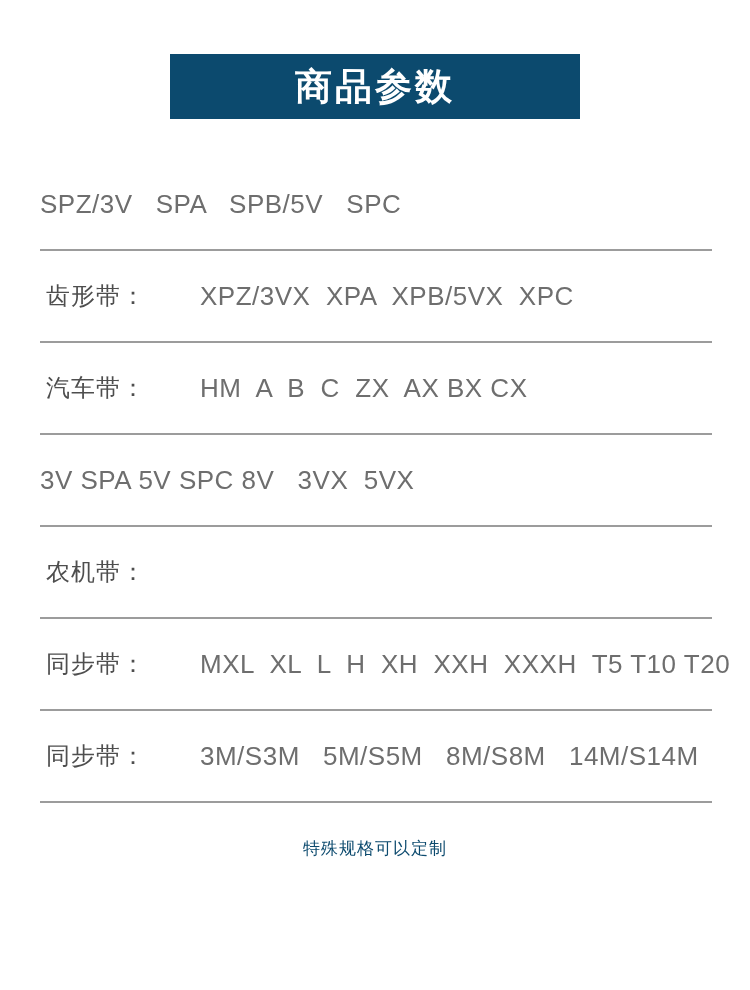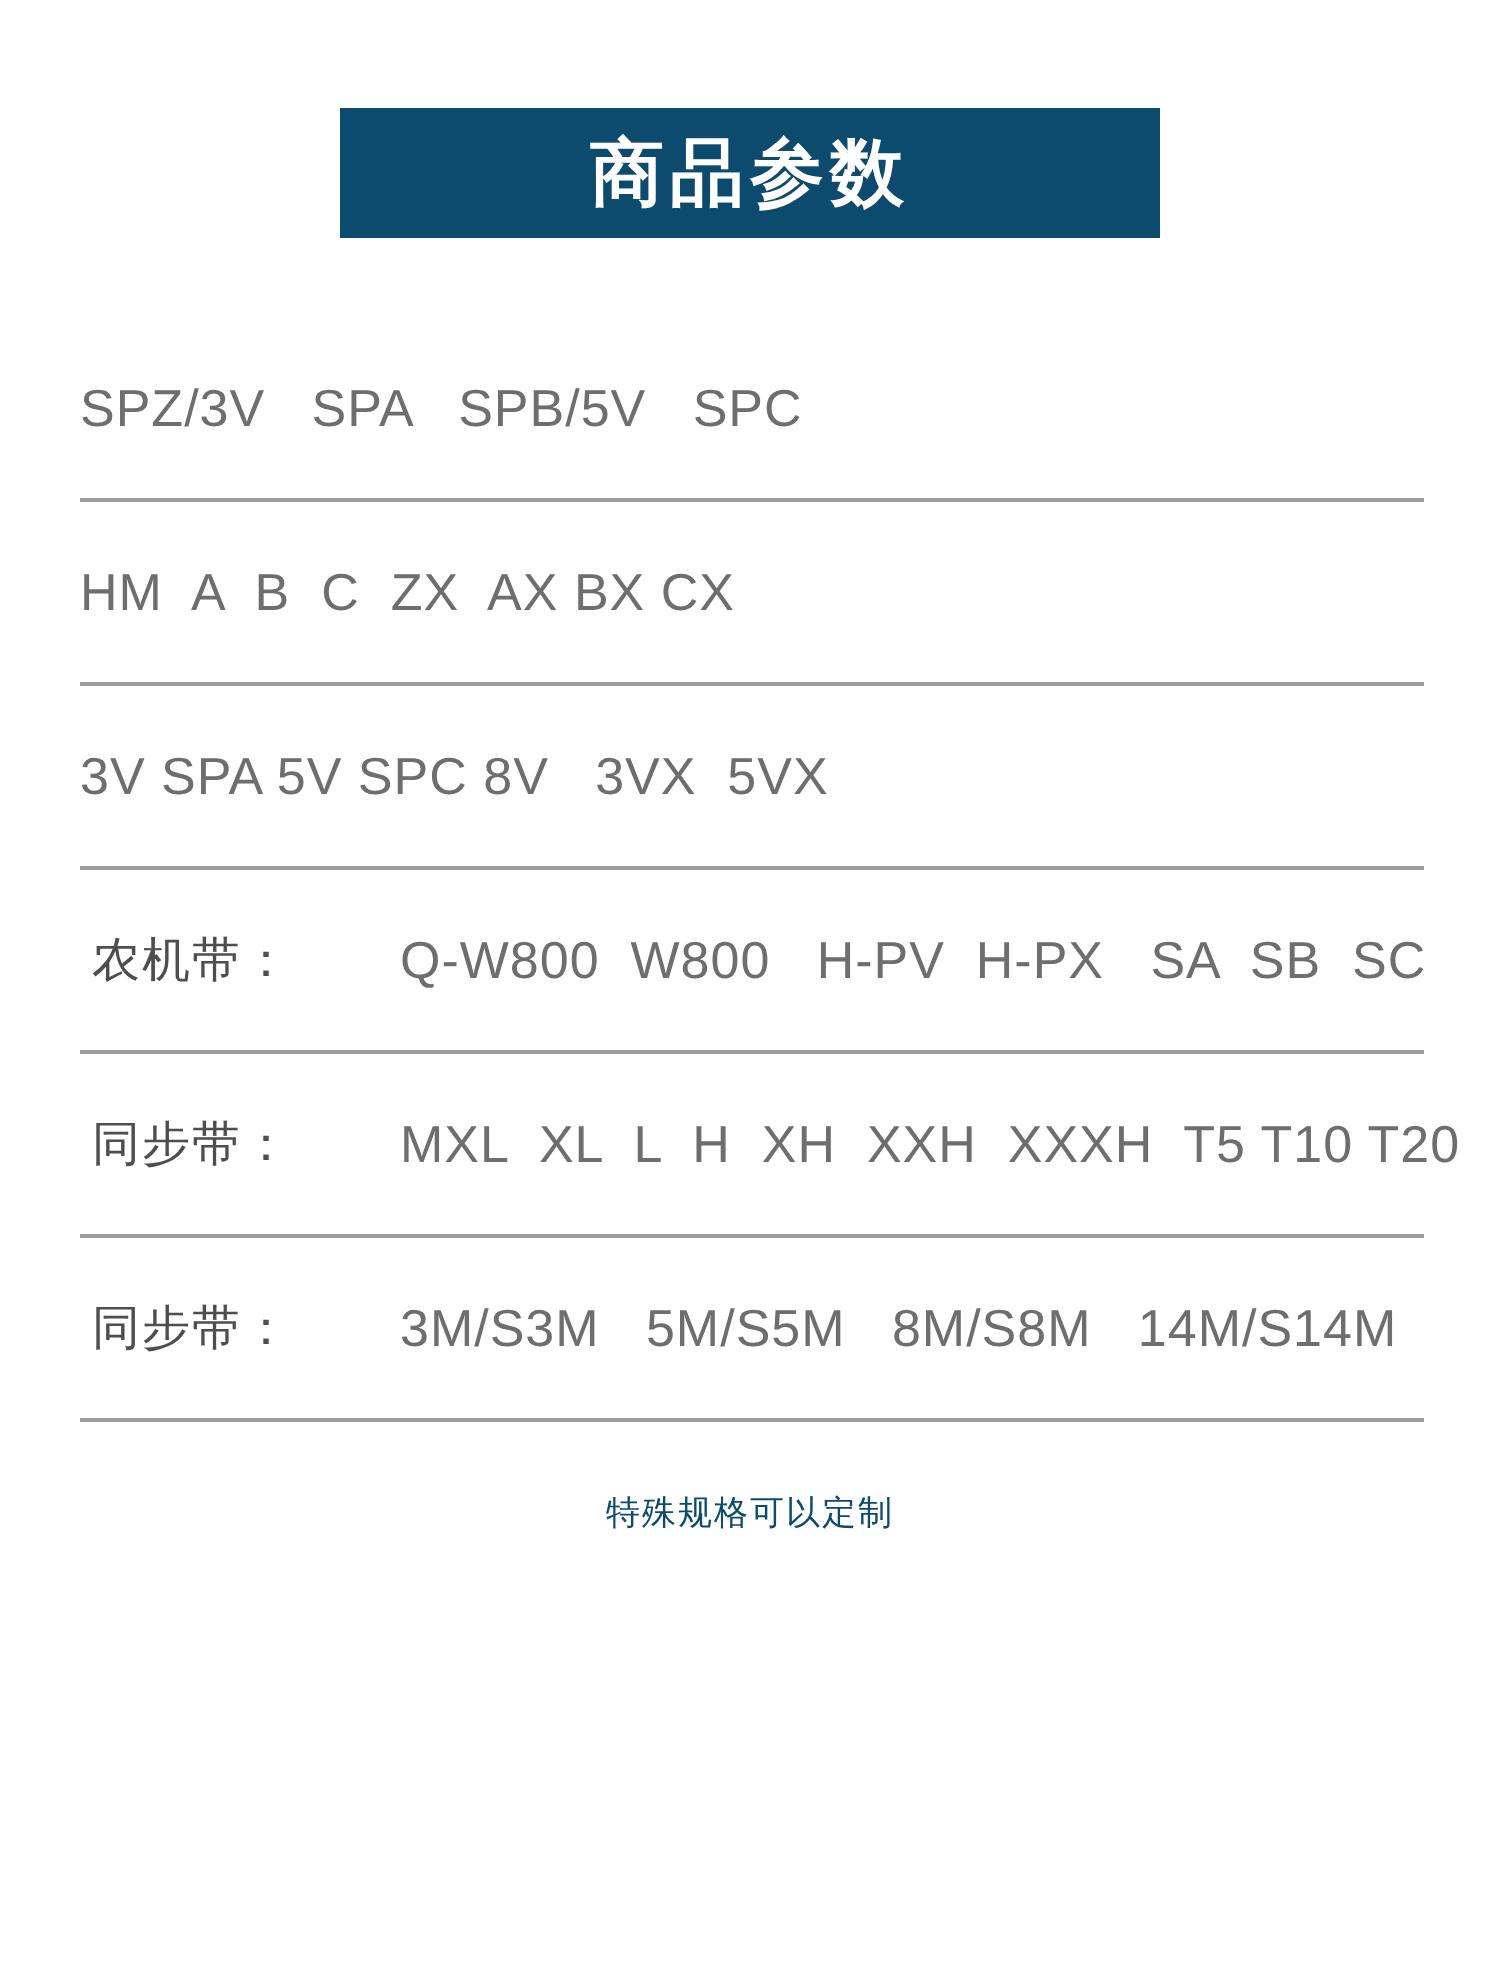--- a/index.html
+++ b/index.html
@@ -71,32 +71,36 @@
   <span class="page-title">商品参数</span>
 </div>
 
 <div class="spec-table">
 
 
   <div class="spec-row">
     <div class="row-values">SPZ/3V   SPA   SPB/5V   SPC</div>
   </div>
 
+  <div class="spec-row">
+    <div class="row-label">齿形带：</div>
+    <div class="row-values">XPZ/3VX  XPA  XPB/5VX  XPC</div>
+  </div>
 
   <div class="spec-row">
+    <div class="row-label">汽车带：</div>
     <div class="row-values">HM  A  B  C  ZX  AX BX CX</div>
   </div>
 
   <div class="spec-row">
     <div class="row-values">3V SPA 5V SPC 8V   3VX  5VX</div>
   </div>
 
   <div class="spec-row">
     <div class="row-label">农机带：</div>
-    <div class="row-values">Q-W800  W800   H-PV  H-PX   SA  SB  SC</div>
   </div>
 
   <div class="spec-row">
     <div class="row-label">同步带：</div>
     <div class="row-values">MXL  XL  L  H  XH  XXH  XXXH  T5 T10 T20</div>
   </div>
 
   <div class="spec-row">
     <div class="row-label">同步带：</div>
     <div class="row-values">3M/S3M   5M/S5M   8M/S8M   14M/S14M</div>

